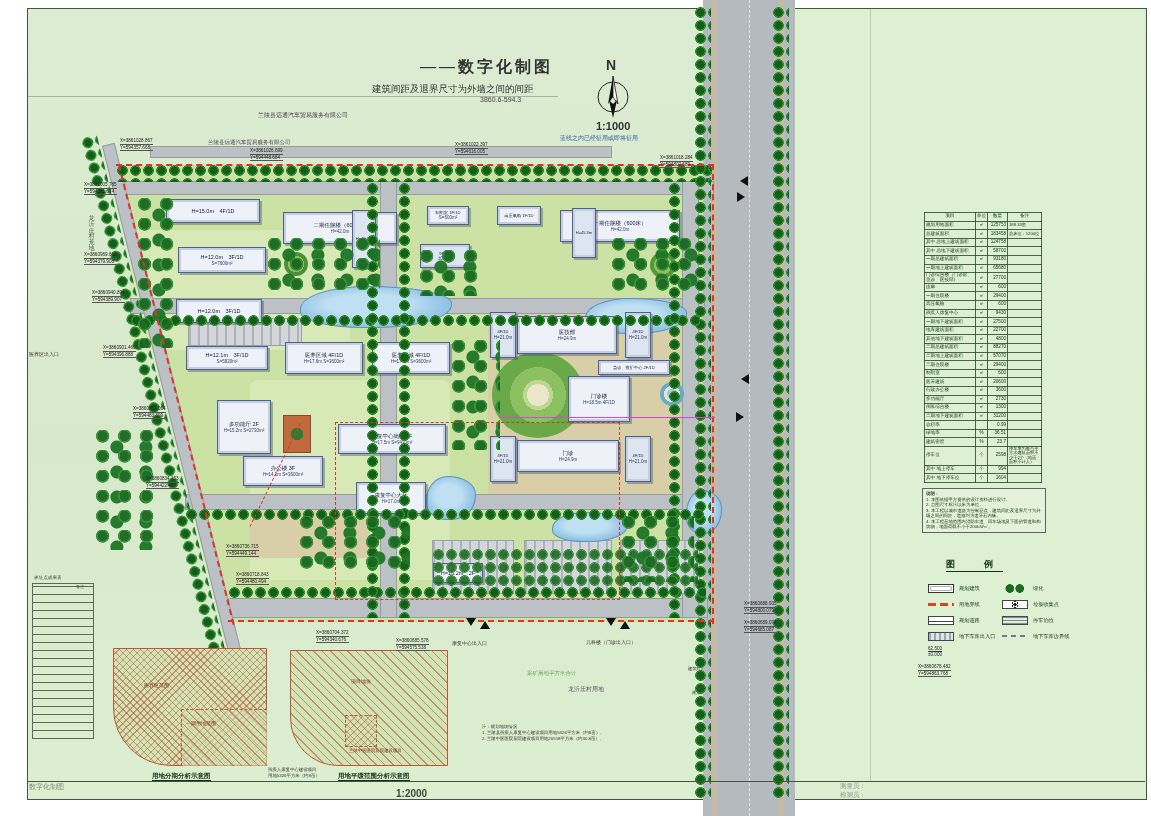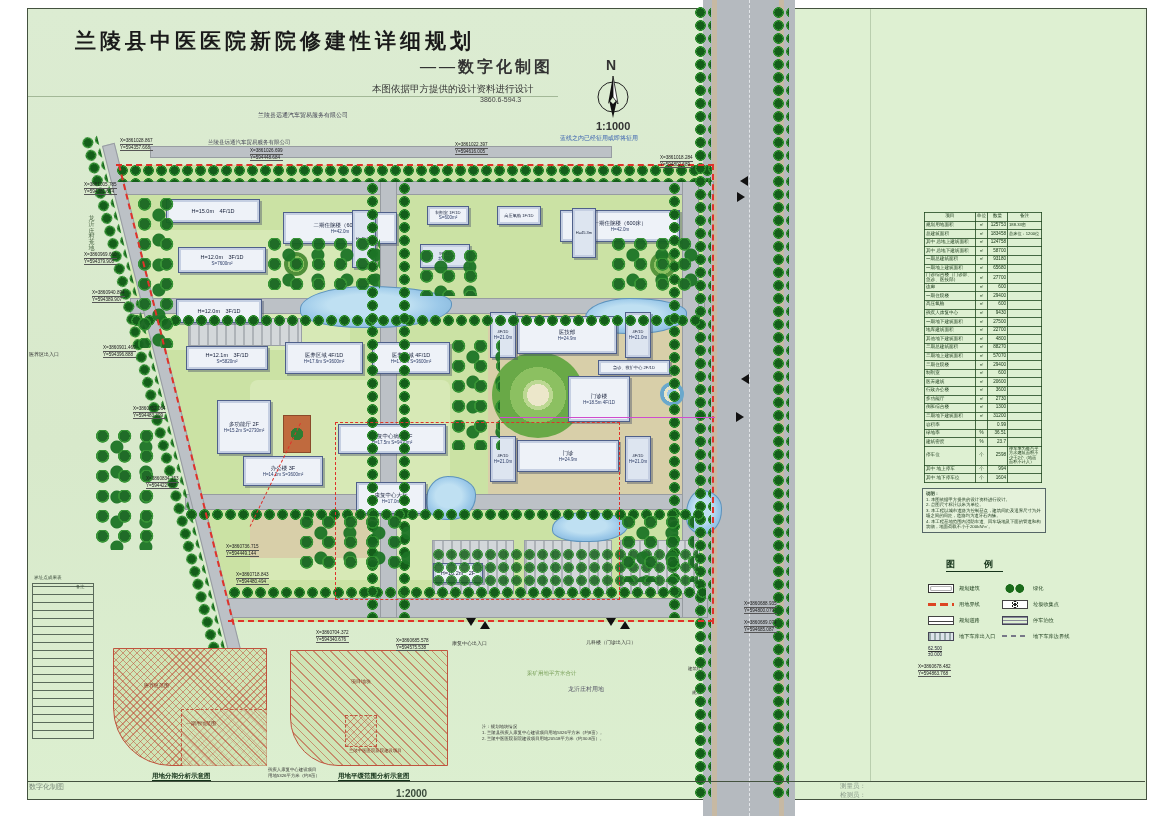--- a/index.html
+++ b/index.html
@@ -371,23 +371,22 @@
 
   <div class="t" style="left:606px;top:58px;font-size:14px;font-weight:bold;">N</div>
   <svg class="abs" style="left:590px;top:74px;z-index:9;" width="46" height="46" viewBox="0 0 46 46">
     <circle cx="23" cy="23" r="15" fill="none" stroke="#222" stroke-width="1"></circle>
     <polygon points="23,2 18,30 23,23" fill="#111"></polygon>
     <polygon points="23,2 28,30 23,23" fill="#fff" stroke="#111" stroke-width=".8"></polygon>
     <polygon points="23,44 19,26 23,30 27,26" fill="#111"></polygon>
   </svg>
   <div class="t" style="left:596px;top:120px;font-size:11px;font-weight:bold;">1:1000</div>
 
-  <div class="t" id="title1">兰陵县中医医院新院修建性详细规划</div>
   <div class="t" id="title2">——数字化制图</div>
-  <div class="t" id="title3">本图依据甲方提供的设计资料进行设计</div>
+  <div class="t" id="title3">建筑间距及退界尺寸为外墙之间的间距</div>
   <div class="t" id="title4">3860.6-594.3</div>
 
   <div class="t" style="left:928px;top:201px;font-size:7px;font-weight:bold;letter-spacing:2px;color:#10300f;">经济技术指标：</div>
   <table class="ind">
     <thead>
       <tr>
         <th>项目</th>
         <th>单位</th>
         <th>数量</th>
         <th>备注</th>

